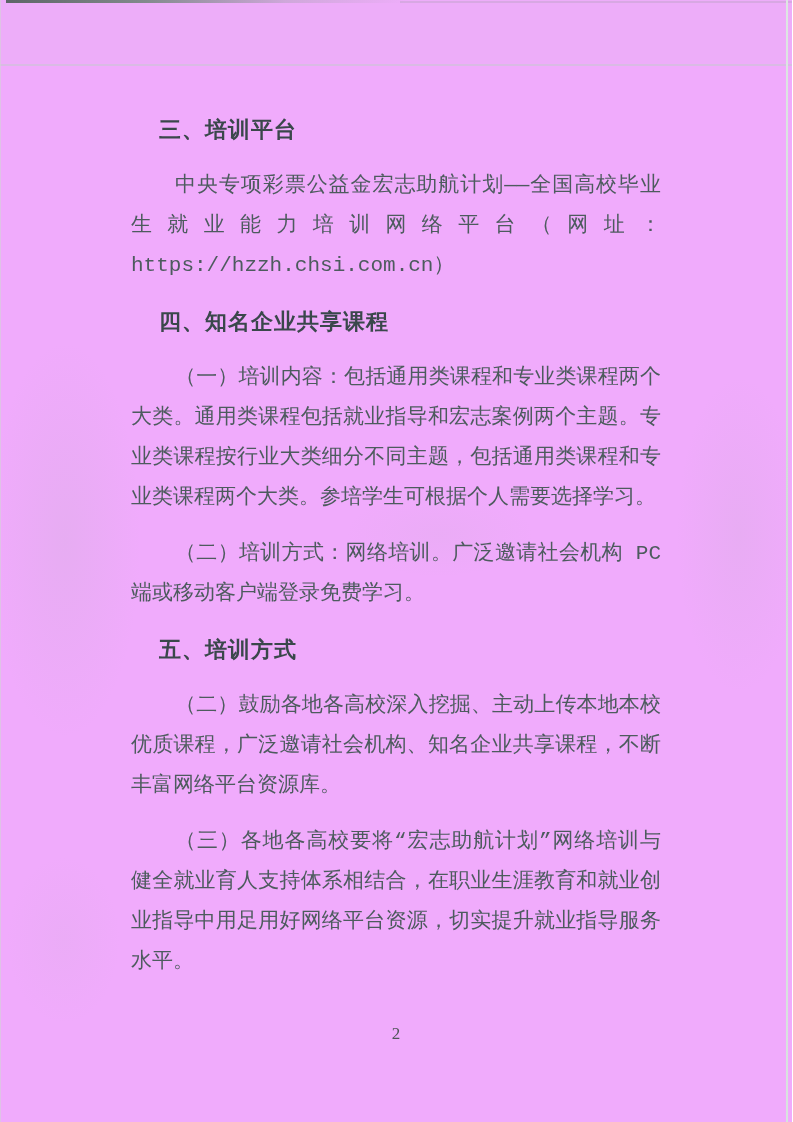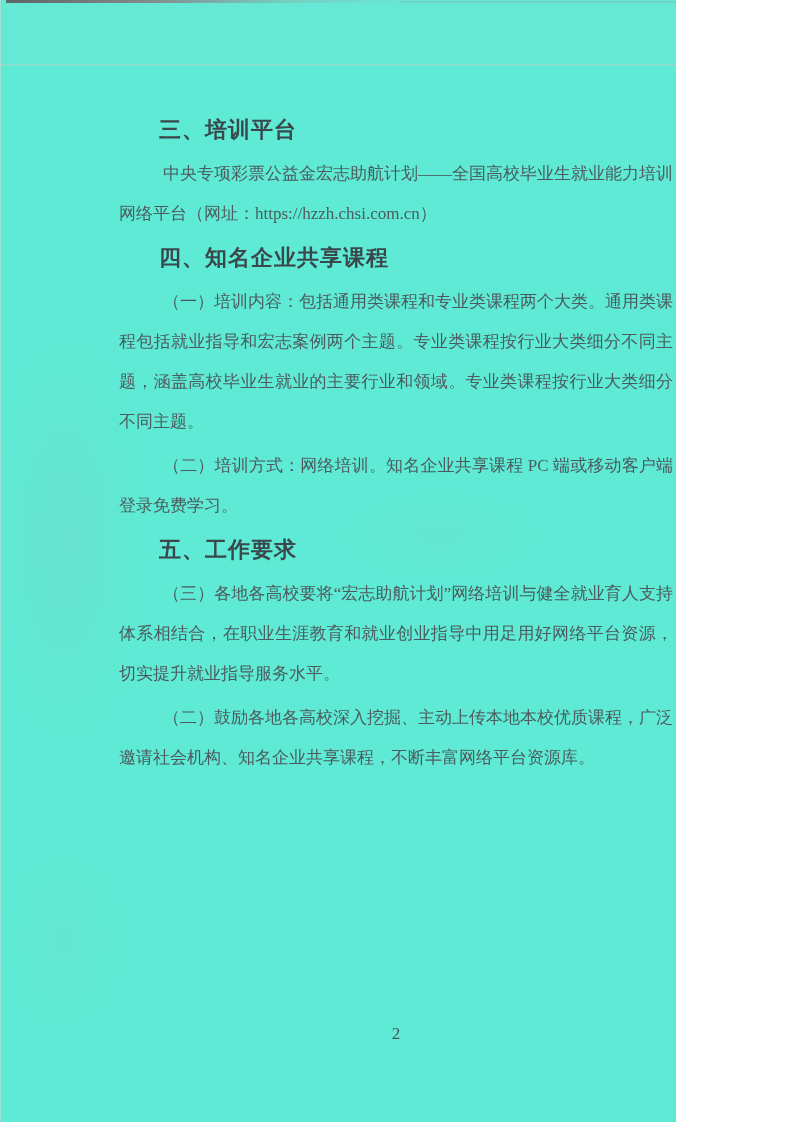--- a/index.html
+++ b/index.html
@@ -3,23 +3,23 @@
 <meta charset="utf-8">
 <style>
   html, body {
     margin: 0;
     padding: 0;
     background: #ffffff;
     font-family: "Liberation Serif", serif;
   }
   .page {
     position: relative;
-    width: 676px;
+    width: 792px;
     height: 1122px;
-    background: #5eead4;
+    background: #f0abfc;
     overflow: hidden;
   }
   
   .top-band {
     position: absolute;
     left: 0; top: 0;
     width: 793px; height: 64px;
     background: rgba(205, 214, 210, 0.07);
   }
   .top-dark-line {
@@ -84,23 +84,23 @@
     font-family: "Liberation Sans", sans-serif;
     font-weight: bold;
     font-size: 22px;
     line-height: 40px;
     letter-spacing: 1px;
     color: #3a474b;
     text-indent: 44px;
     text-align: left;
   }
   .doc-paragraph {
-    margin: 4px;
-    font-family: Liberation Serif, serif;
-    font-size: 17px;
+    margin: 16px;
+    font-family: Liberation Mono, monospace;
+    font-size: 21px;
     line-height: 40px;
     color: #4d5b5e;
     text-indent: 44px;
     text-align: justify;
     text-justify: inter-character;
   }
   .page-number {
     position: absolute;
     left: 115px;
     top: 1024px;
@@ -124,22 +124,22 @@
   <div class="left-edge-line"></div>
   <div class="ghost ghost-left"></div>
   <div class="ghost ghost-right"></div>
   <div class="ghost ghost-mid"></div>
   <div class="ghost ghost-left-bottom"></div>
 
   <div class="content">
     <h3 class="doc-heading">三、培训平台</h3>
     <p class="doc-paragraph">中央专项彩票公益金宏志助航计划——全国高校毕业生就业能力培训网络平台（网址：https://hzzh.chsi.com.cn）</p>
     <h3 class="doc-heading">四、知名企业共享课程</h3>
-    <p class="doc-paragraph">（一）培训内容：包括通用类课程和专业类课程两个大类。通用类课程包括就业指导和宏志案例两个主题。专业类课程按行业大类细分不同主题，涵盖高校毕业生就业的主要行业和领域。专业类课程按行业大类细分不同主题。</p>
-    <p class="doc-paragraph">（二）培训方式：网络培训。知名企业共享课程 PC 端或移动客户端登录免费学习。</p>
-    <h3 class="doc-heading">五、工作要求</h3>
+    <p class="doc-paragraph">（一）培训内容：包括通用类课程和专业类课程两个大类。通用类课程包括就业指导和宏志案例两个主题。专业类课程按行业大类细分不同主题，包括通用类课程和专业类课程两个大类。参培学生可根据个人需要选择学习。</p>
+    <p class="doc-paragraph">（二）培训方式：网络培训。广泛邀请社会机构 PC 端或移动客户端登录免费学习。</p>
+    <h3 class="doc-heading">五、培训方式</h3>
+    <p class="doc-paragraph">（二）鼓励各地各高校深入挖掘、主动上传本地本校优质课程，广泛邀请社会机构、知名企业共享课程，不断丰富网络平台资源库。</p>
     <p class="doc-paragraph">（三）各地各高校要将“宏志助航计划”网络培训与健全就业育人支持体系相结合，在职业生涯教育和就业创业指导中用足用好网络平台资源，切实提升就业指导服务水平。</p>
-    <p class="doc-paragraph">（二）鼓励各地各高校深入挖掘、主动上传本地本校优质课程，广泛邀请社会机构、知名企业共享课程，不断丰富网络平台资源库。</p>
   </div>
 
   <div class="page-number">2</div>
 
 </div>
 
 </body></html>

